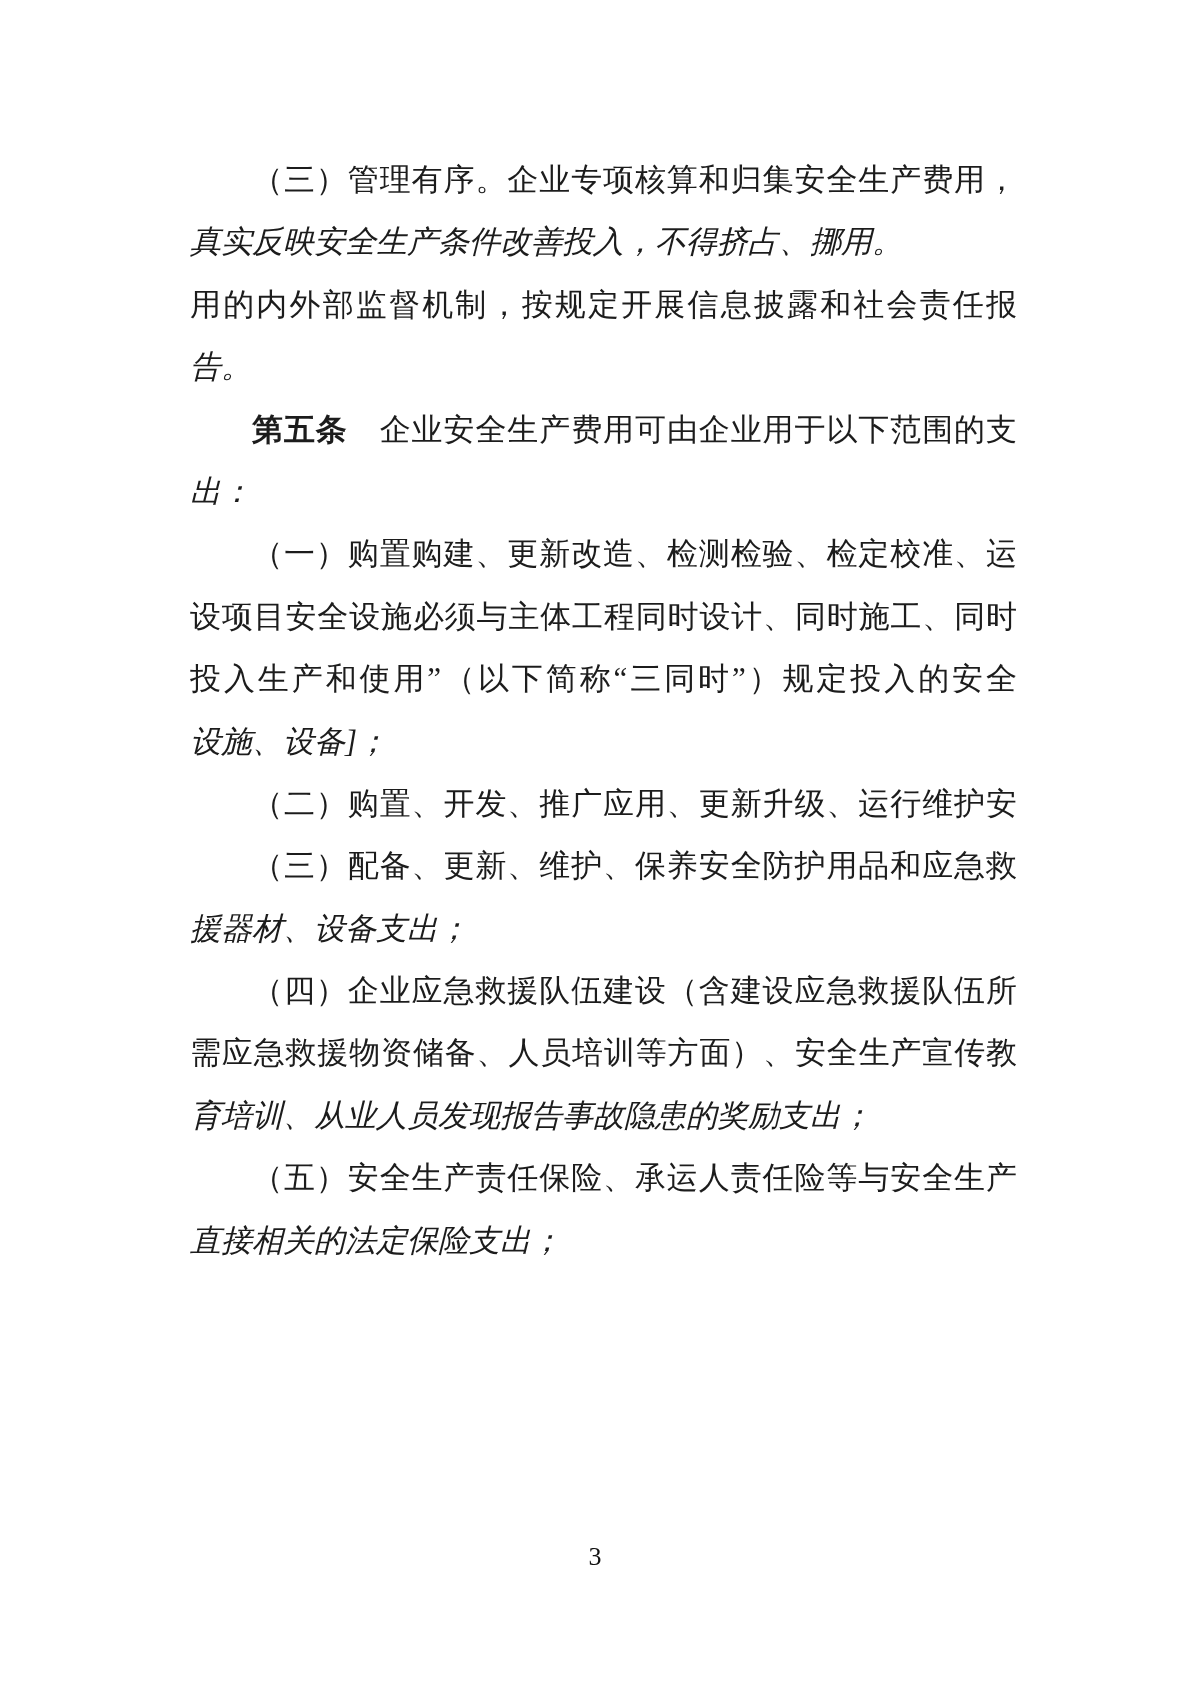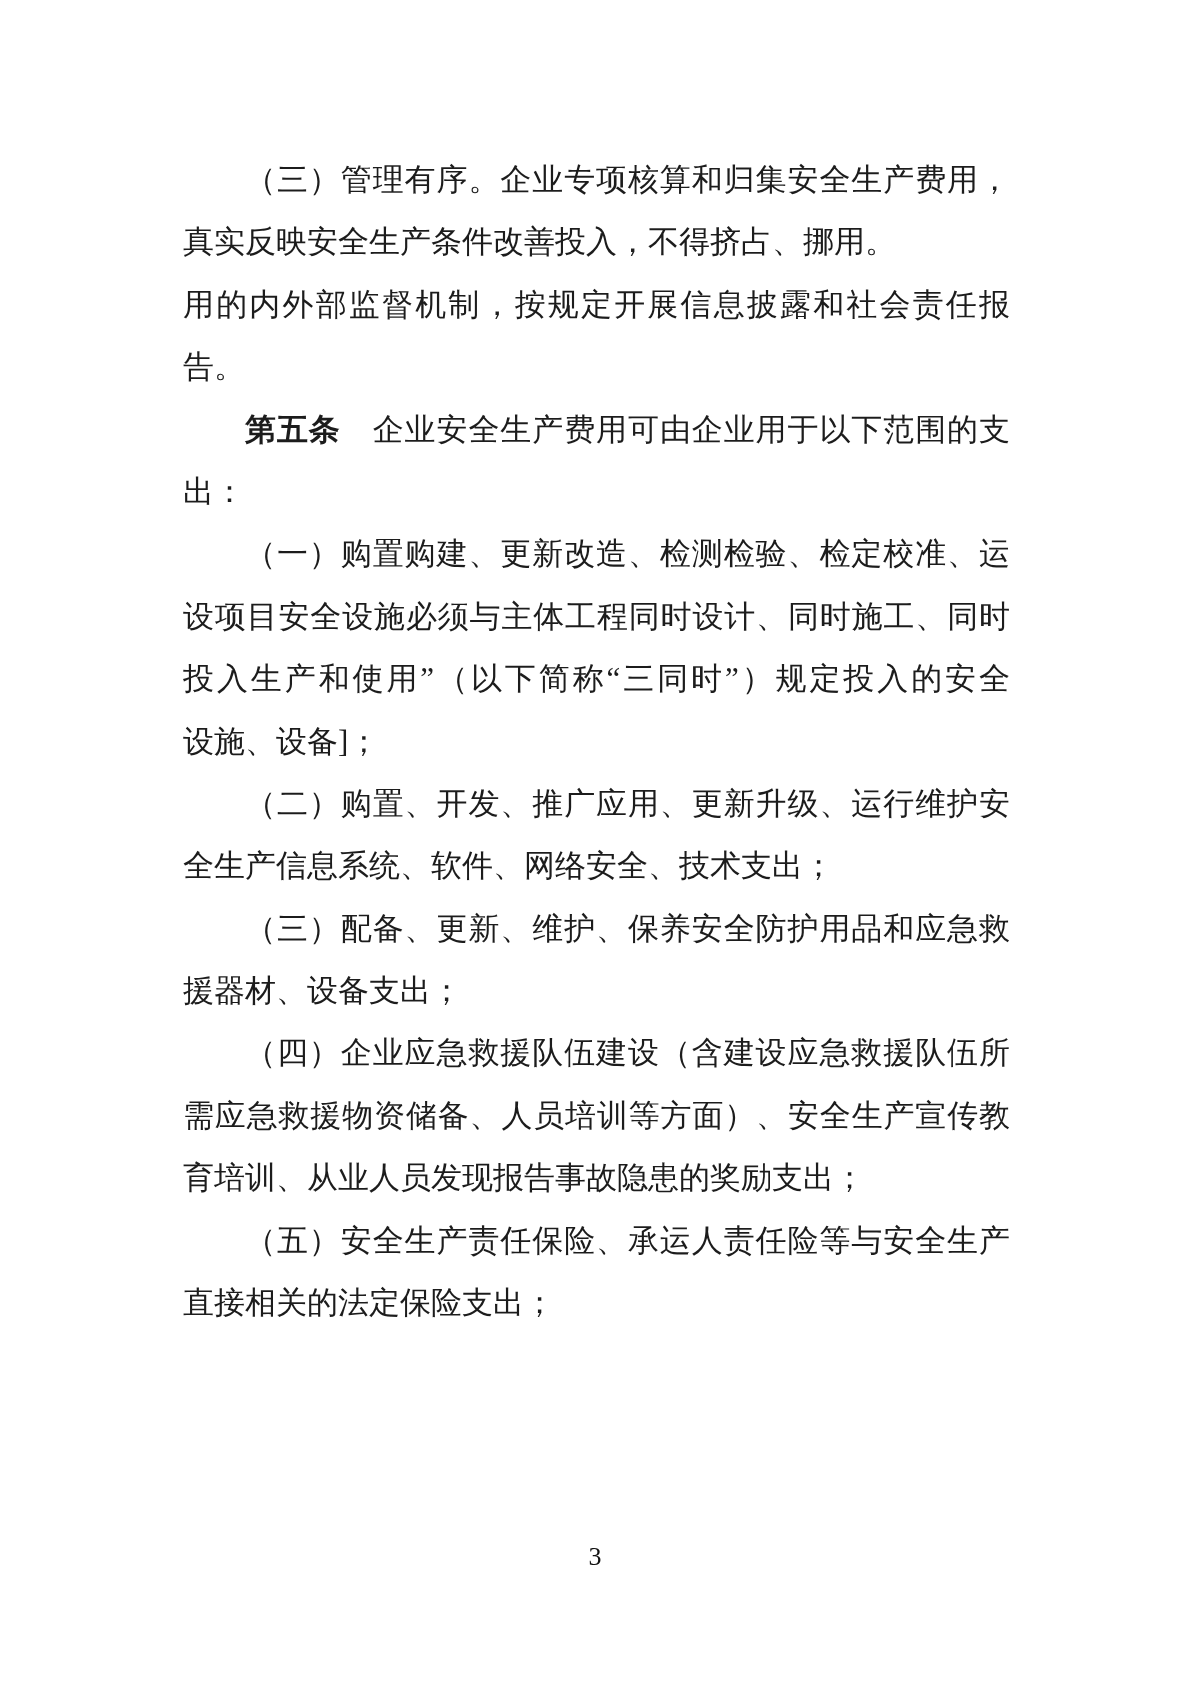--- a/index.html
+++ b/index.html
@@ -17,35 +17,36 @@
   }
   .page {
     position: absolute;
     left: 0; top: 0;
     width: 1190px;
     height: 1683px;
     background: #ffffff;
   }
   .text-block {
     position: absolute;
-    left: 183px;
+    left: 190px;
     top: 149px;
     width: 827px;
   }
   .line {
     font-size: 31px;
     line-height: 62.4px;
     height: 62.4px;
     white-space: normal;
     text-align: justify;
     text-align-last: justify;
     -moz-text-align-last: justify;
   }
   .line.final {
     text-align-last: left;
+    font-style: italic;
     -moz-text-align-last: left;
   }
   .line.indent {
     text-indent: 62px;
   }
   .seg-bold {
     font-weight: bold;
   }
   .page-number {
     position: absolute;
@@ -67,21 +68,20 @@
       <div class="line final"><span>真实反映安全生产条件改善投入，不得挤占、挪用。</span></div>
       <div class="line"><span>用的内外部监督机制，按规定开展信息披露和社会责任报</span></div>
       <div class="line final"><span>告。</span></div>
       <div class="line indent"><span class="seg-bold">第五条</span><span>　企业安全生产费用可由企业用于以下范围的支</span></div>
       <div class="line final"><span>出：</span></div>
       <div class="line indent"><span>（一）购置购建、更新改造、检测检验、检定校准、运</span></div>
       <div class="line"><span>设项目安全设施必须与主体工程同时设计、同时施工、同时</span></div>
       <div class="line"><span>投入生产和使用”（以下简称“三同时”）规定投入的安全</span></div>
       <div class="line final"><span>设施、设备]；</span></div>
       <div class="line indent"><span>（二）购置、开发、推广应用、更新升级、运行维护安</span></div>
-      <div class="line final"><span>全生产信息系统、软件、网络安全、技术支出；</span></div>
       <div class="line indent"><span>（三）配备、更新、维护、保养安全防护用品和应急救</span></div>
       <div class="line final"><span>援器材、设备支出；</span></div>
       <div class="line indent"><span>（四）企业应急救援队伍建设（含建设应急救援队伍所</span></div>
       <div class="line"><span>需应急救援物资储备、人员培训等方面）、安全生产宣传教</span></div>
       <div class="line final"><span>育培训、从业人员发现报告事故隐患的奖励支出；</span></div>
       <div class="line indent"><span>（五）安全生产责任保险、承运人责任险等与安全生产</span></div>
       <div class="line final"><span>直接相关的法定保险支出；</span></div>
     </div>
   <div class="page-number">3</div>
 </div>

